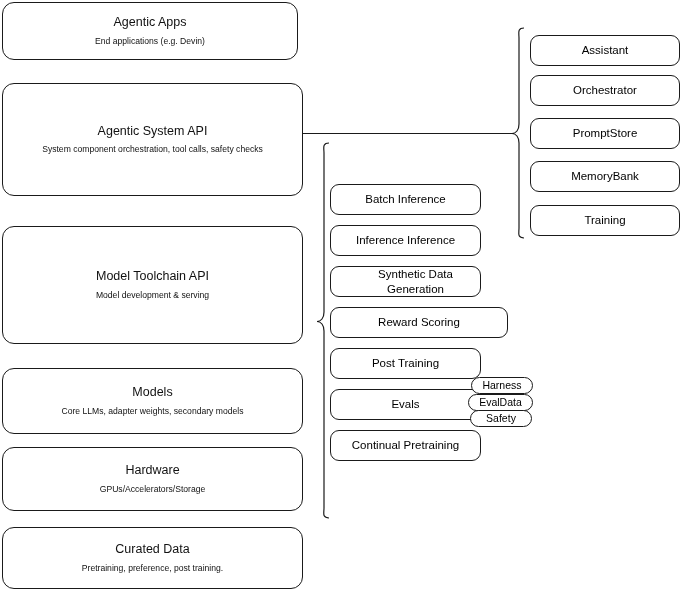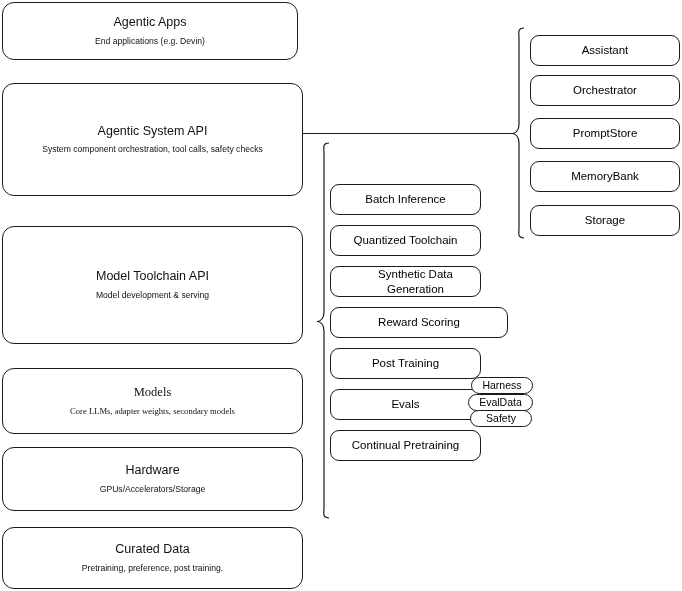--- a/index.html
+++ b/index.html
@@ -107,40 +107,40 @@
   <div class="node layer" style="left:2px; top:83px; width:301px; height:113px;">
     <div class="title">Agentic System API</div>
     <div class="subtitle">System component orchestration, tool calls, safety checks</div>
   </div>
 
   <div class="node layer" style="left:2px; top:226px; width:301px; height:118px;">
     <div class="title">Model Toolchain API</div>
     <div class="subtitle">Model development &amp; serving</div>
   </div>
 
-  <div class="node layer" style="left:2px; top:368px; width:301px; height:66px;font-family:Liberation Serif, serif;">
+  <div class="node layer" style="left:2px; top:368px; width:301px; height:66px;">
     <div class="title">Models</div>
     <div class="subtitle">Core LLMs, adapter weights, secondary models</div>
   </div>
 
   <div class="node layer" style="left:2px; top:447px; width:301px; height:64px;">
     <div class="title">Hardware</div>
     <div class="subtitle">GPUs/Accelerators/Storage</div>
   </div>
 
   <div class="node layer" style="left:2px; top:527px; width:301px; height:62px;">
     <div class="title">Curated Data</div>
     <div class="subtitle">Pretraining, preference, post training.</div>
   </div>
 
   <div class="node capsule" style="left:330px; top:184px; width:151px; height:31px;">
     <span>Batch Inference</span>
   </div>
   <div class="node capsule" style="left:330px; top:225px; width:151px; height:31px;">
-    <span>Quantized Toolchain</span>
+    <span>Inference Inference</span>
   </div>
   <div class="node capsule" style="left:330px; top:266px; width:151px; height:31px;padding-left:20px;">
     <span>Synthetic Data Generation</span>
   </div>
   <div class="node capsule" style="left:330px; top:307px; width:178px; height:31px;">
     <span>Reward Scoring</span>
   </div>
   <div class="node capsule" style="left:330px; top:348px; width:151px; height:31px;">
     <span>Post Training</span>
   </div>
@@ -167,16 +167,16 @@
   <div class="node capsule" style="left:530px; top:75px; width:150px; height:31px;">
     <span>Orchestrator</span>
   </div>
   <div class="node capsule" style="left:530px; top:118px; width:150px; height:31px;">
     <span>PromptStore</span>
   </div>
   <div class="node capsule" style="left:530px; top:161px; width:150px; height:31px;">
     <span>MemoryBank</span>
   </div>
   <div class="node capsule" style="left:530px; top:205px; width:150px; height:31px;">
-    <span>Storage</span>
+    <span>Training</span>
   </div>
 
 </div>
 
 </body></html>

